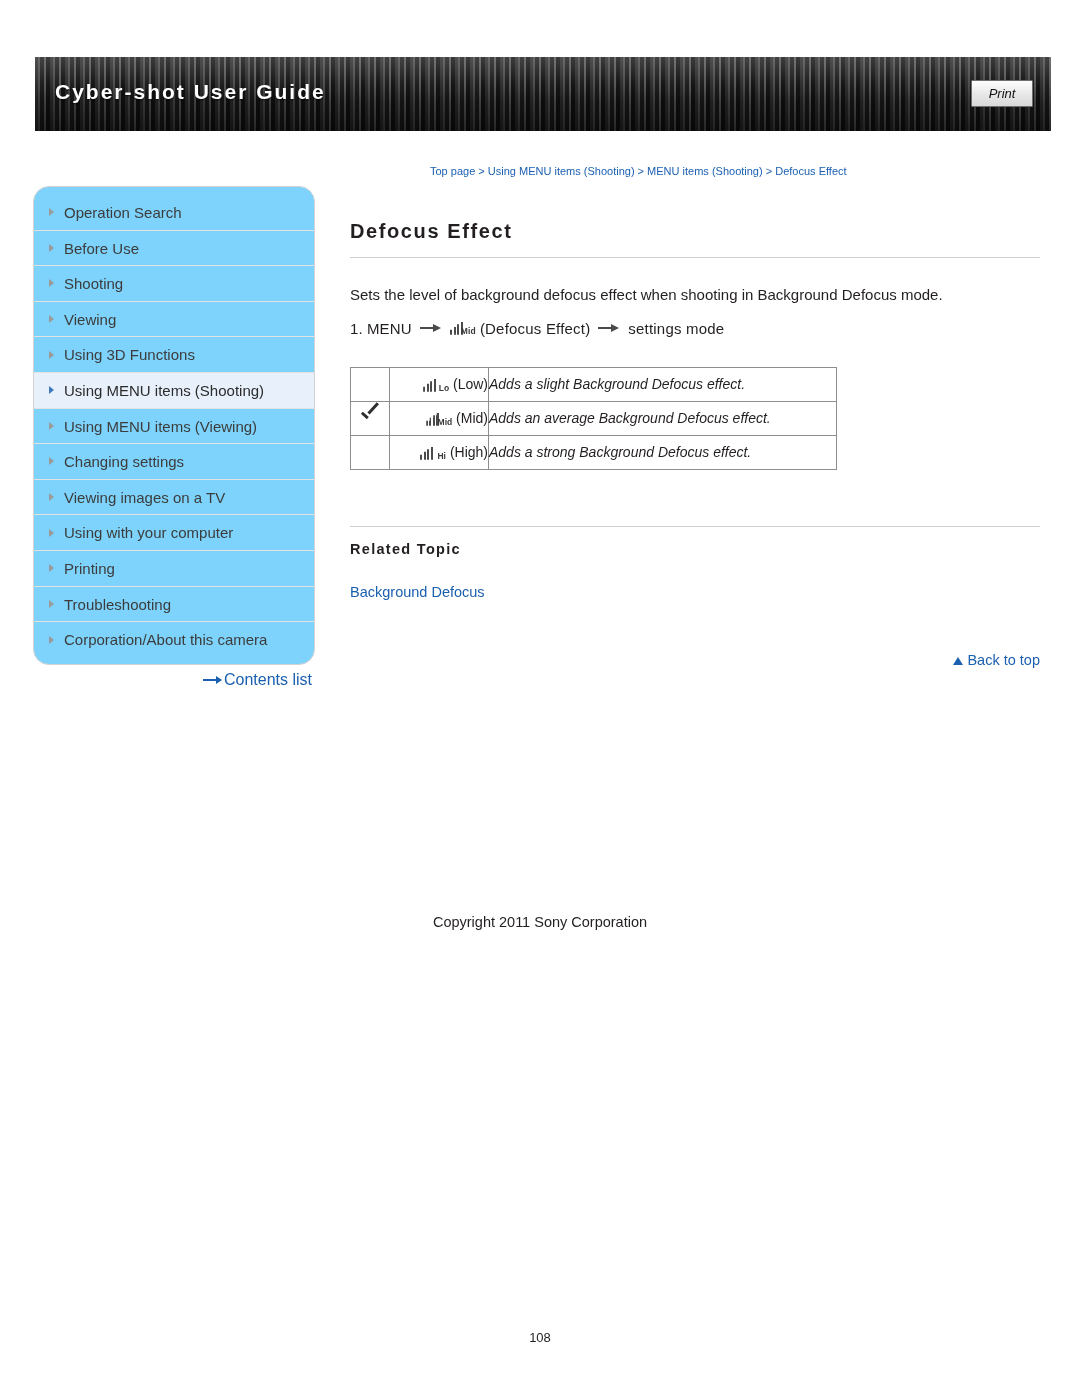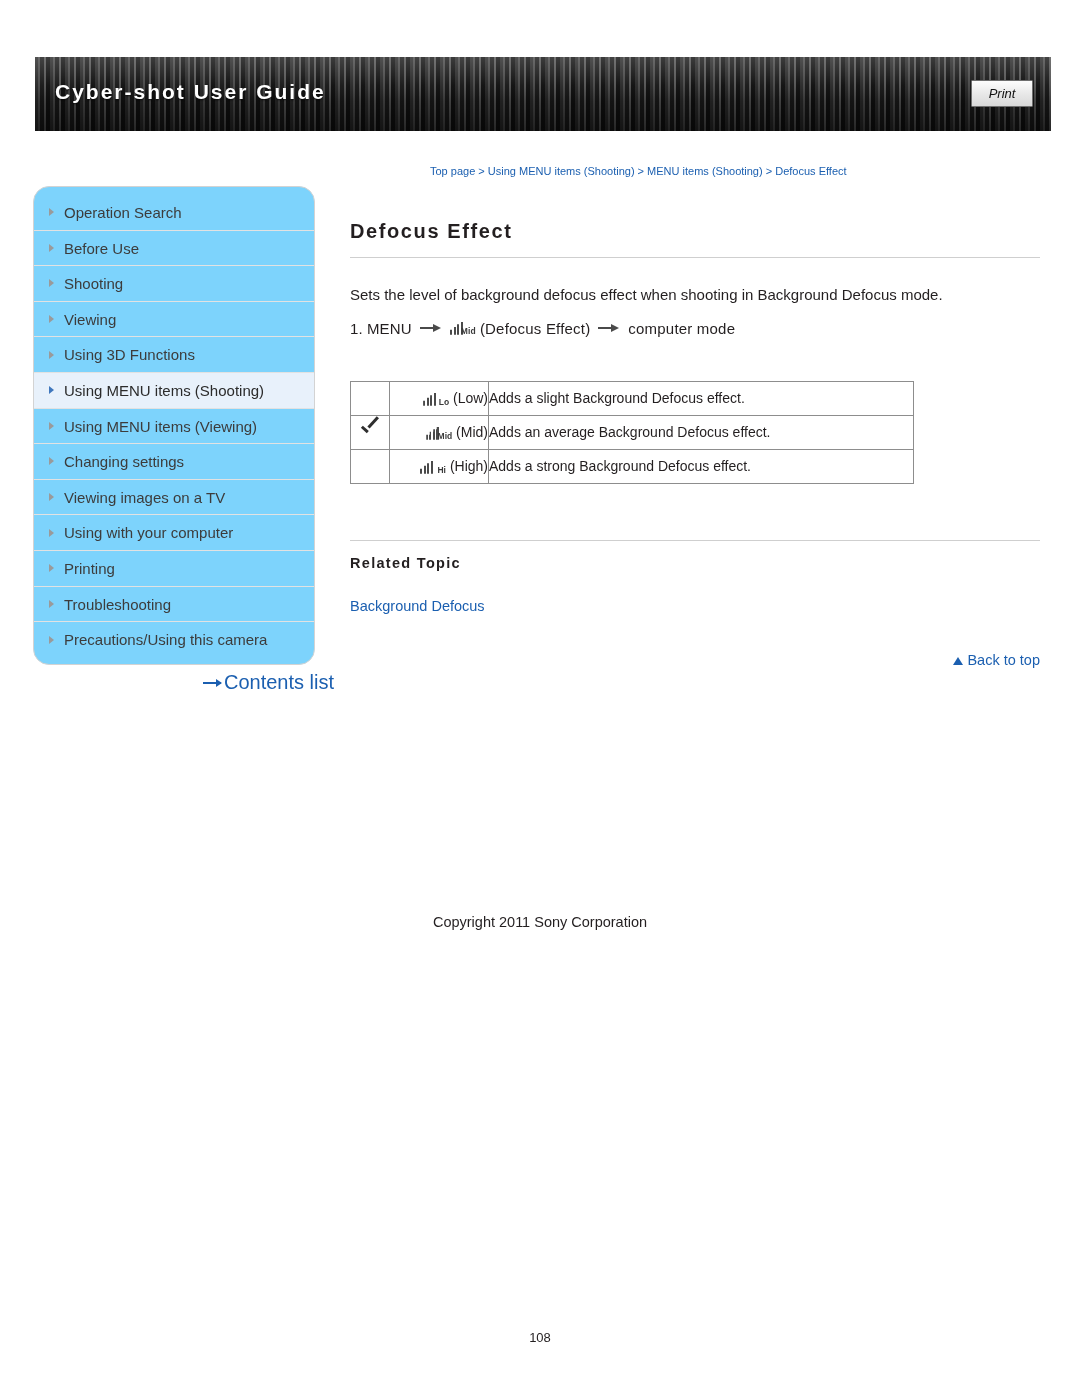--- a/index.html
+++ b/index.html
@@ -116,21 +116,21 @@
   .side-item.active {
     background: #e8f1fb;
     color: #2b2b2b;
   }
   .side-item.active .bullet { border-left-color: #3f77bd; }
 
   .contents-list {
     position: absolute;
     left: 203px;
     top: 671px;
-    font-size: 20px;
+    font-size: 16px;
     color: #1b5fb0;
     cursor: pointer;
     white-space: nowrap;
   }
   .contents-list .arrow {
     display: inline-block;
     width: 18px;
     height: 2px;
     background: #1b5fb0;
     position: relative;
@@ -228,23 +228,23 @@
     right: 0; bottom: 0;
     font-size: 8.5px;
     font-weight: bold;
     color: #3a3a3a;
     font-family: "Liberation Sans", sans-serif;
     line-height: 9px;
   }
 
   
   .opt-table {
-    margin-top: 44px;
+    margin-top: 30px;
     border-collapse: collapse;
-    width: 564px;
+    width: 487px;
     font-size: 14px;
   }
   .opt-table td {
     border: 1px solid #8d8d8d;
     padding: 0;
     height: 33px;
     vertical-align: middle;
   }
   .opt-check {
     width: 38px;
@@ -252,20 +252,21 @@
   }
   .opt-name {
     width: 98px;
     padding: 0 6px 0 6px;
     white-space: nowrap;
     text-align: right;
   }
   .opt-desc {
     padding: 0 8px;
     color: #231f20;
+    font-style: italic;
   }
   .check-mark {
     display: inline-block;
     width: 20px;
     height: 17px;
     position: relative;
   }
   .check-mark:before {
     content: "";
     position: absolute;
@@ -405,21 +406,21 @@
   <div class="side-item">
     <span class="bullet"></span>
     <span>Printing</span>
   </div>
   <div class="side-item">
     <span class="bullet"></span>
     <span>Troubleshooting</span>
   </div>
   <div class="side-item">
     <span class="bullet"></span>
-    <span>Precautions/Using this camera</span>
+    <span>Corporation/About this camera</span>
   </div>
 </div>
 
 <div class="contents-list">
   <span class="arrow"></span><span>Contents list</span>
 </div>
 
 <div class="content">
   <h1 class="page-title">Defocus Effect</h1>
 
@@ -428,21 +429,21 @@
   <div class="step">
     <span>1.</span>
     <span>MENU</span>
     <span class="arrow-glyph"></span>
     <span class="cam-ico">
       <span class="bars"></span>
       <span class="lbl">Mid</span>
     </span>
     <span>(Defocus Effect)</span>
     <span class="arrow-glyph"></span>
-    <span>computer mode</span>
+    <span>settings mode</span>
   </div>
 
   <table class="opt-table">
     <tbody>
       <tr>
         <td class="opt-check"></td>
         <td class="opt-name">
           <span class="cam-ico">
             <span class="bars"></span>
             <span class="lbl">Lo</span>

